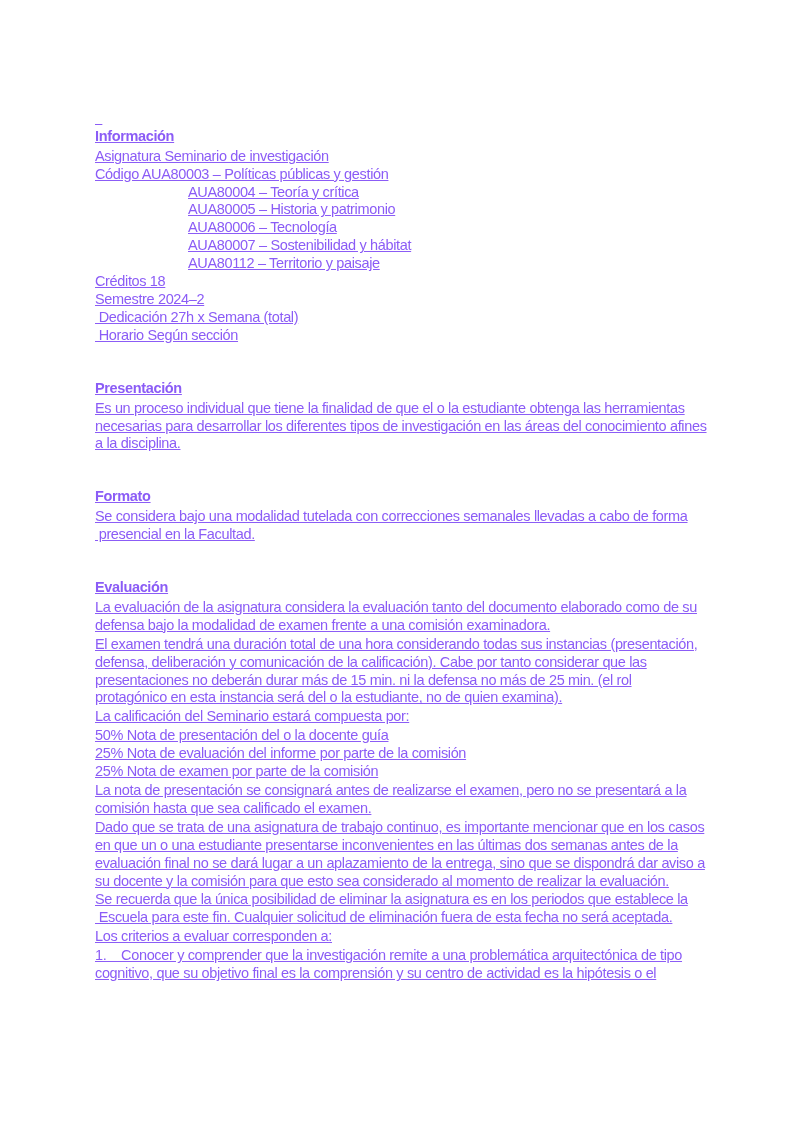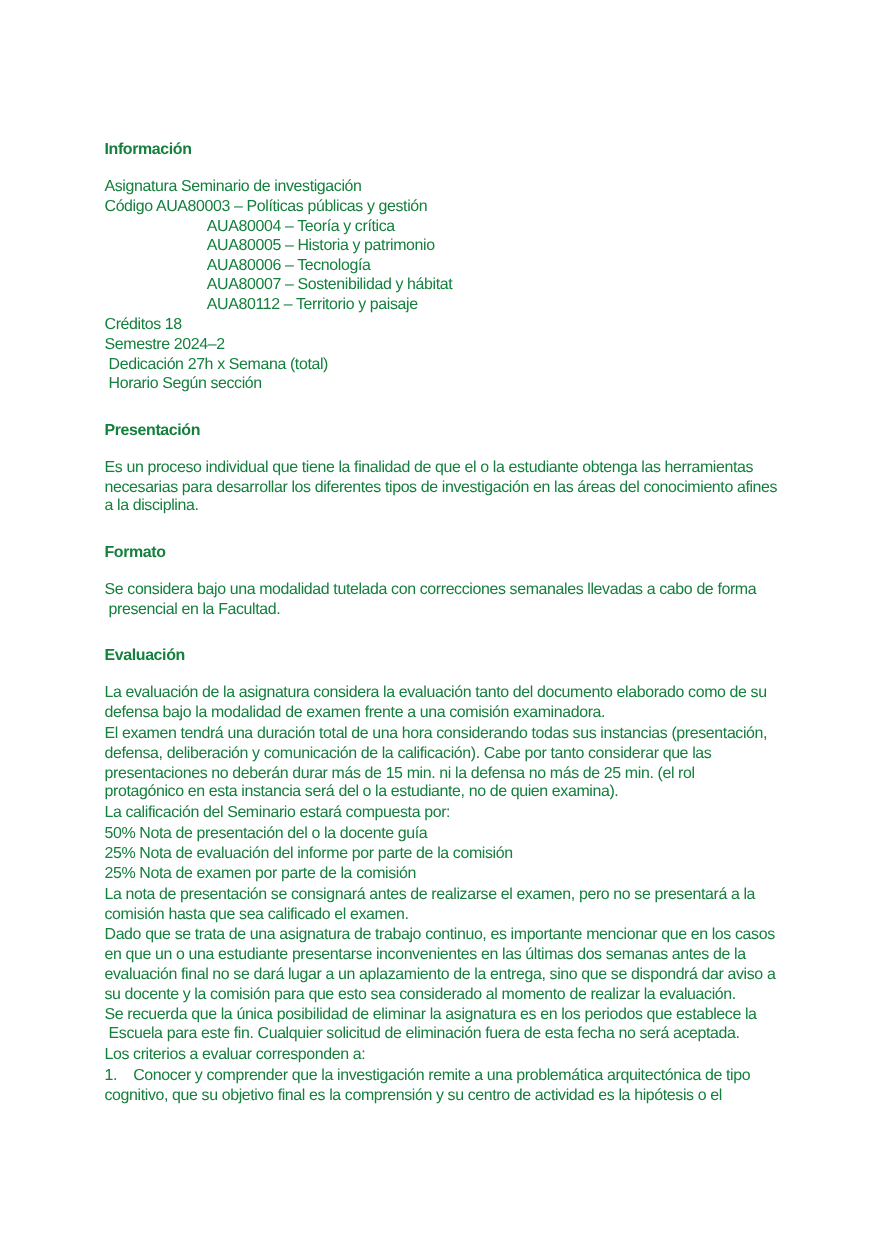--- a/index.html
+++ b/index.html
@@ -14,35 +14,36 @@
   }
   .page {
     box-sizing: border-box;
     width: 800px;
     height: 1130px;
     padding: 92px 40px 0 95px;
     font-family: "Liberation Sans", sans-serif;
     font-size: 14.5px;
     line-height: 17.9px;
     letter-spacing: -0.35px;
-    color: #15803d;
+    color: #8b5cf6;
     white-space: pre;
+    text-decoration: underline;
   }
   .heading {
     font-weight: 700;
-    margin-top: 24px;
+    margin-top: 35px;
   }
   .doc-section:first-child .heading {
     margin-top: 0;
   }
   .para {
     margin-top: 1px;
   }
   .heading + .para {
-    margin-top: 16px;
+    margin-top: 2px;
   }
   .line {
     min-height: 17.9px;
   }
 </style>
 </head>
 <body>
 
 <main class="page">
   <div id="doc"><section class="doc-section"><div class="heading">Información</div><div class="para"><div class="line">Asignatura Seminario de investigación</div><div class="line">Código AUA80003 – Políticas públicas y gestión</div><div class="line" style="padding-left: 93px;">AUA80004 – Teoría y crítica</div><div class="line" style="padding-left: 93px;">AUA80005 – Historia y patrimonio</div><div class="line" style="padding-left: 93px;">AUA80006 – Tecnología</div><div class="line" style="padding-left: 93px;">AUA80007 – Sostenibilidad y hábitat</div><div class="line" style="padding-left: 93px;">AUA80112 – Territorio y paisaje</div><div class="line">Créditos 18</div><div class="line">Semestre 2024–2</div><div class="line"> Dedicación 27h x Semana (total)</div><div class="line"> Horario Según sección</div></div></section><section class="doc-section"><div class="heading">Presentación</div><div class="para"><div class="line">Es un proceso individual que tiene la finalidad de que el o la estudiante obtenga las herramientas</div><div class="line">necesarias para desarrollar los diferentes tipos de investigación en las áreas del conocimiento afines</div><div class="line">a la disciplina.</div></div></section><section class="doc-section"><div class="heading">Formato</div><div class="para"><div class="line">Se considera bajo una modalidad tutelada con correcciones semanales llevadas a cabo de forma</div><div class="line"> presencial en la Facultad.</div></div></section><section class="doc-section"><div class="heading">Evaluación</div><div class="para"><div class="line">La evaluación de la asignatura considera la evaluación tanto del documento elaborado como de su</div><div class="line">defensa bajo la modalidad de examen frente a una comisión examinadora.</div></div><div class="para"><div class="line">El examen tendrá una duración total de una hora considerando todas sus instancias (presentación,</div><div class="line">defensa, deliberación y comunicación de la calificación). Cabe por tanto considerar que las</div><div class="line">presentaciones no deberán durar más de 15 min. ni la defensa no más de 25 min. (el rol</div><div class="line">protagónico en esta instancia será del o la estudiante, no de quien examina).</div></div><div class="para"><div class="line">La calificación del Seminario estará compuesta por:</div></div><div class="para"><div class="line">50% Nota de presentación del o la docente guía</div><div class="line">25% Nota de evaluación del informe por parte de la comisión</div><div class="line">25% Nota de examen por parte de la comisión</div></div><div class="para"><div class="line">La nota de presentación se consignará antes de realizarse el examen, pero no se presentará a la</div><div class="line">comisión hasta que sea calificado el examen.</div></div><div class="para"><div class="line">Dado que se trata de una asignatura de trabajo continuo, es importante mencionar que en los casos</div><div class="line">en que un o una estudiante presentarse inconvenientes en las últimas dos semanas antes de la</div><div class="line">evaluación final no se dará lugar a un aplazamiento de la entrega, sino que se dispondrá dar aviso a</div><div class="line">su docente y la comisión para que esto sea considerado al momento de realizar la evaluación.</div></div><div class="para"><div class="line">Se recuerda que la única posibilidad de eliminar la asignatura es en los periodos que establece la</div><div class="line"> Escuela para este fin. Cualquier solicitud de eliminación fuera de esta fecha no será aceptada.</div></div><div class="para"><div class="line">Los criterios a evaluar corresponden a:</div></div><div class="para"><div class="line">1.    Conocer y comprender que la investigación remite a una problemática arquitectónica de tipo</div><div class="line">cognitivo, que su objetivo final es la comprensión y su centro de actividad es la hipótesis o el</div></div></section></div>

